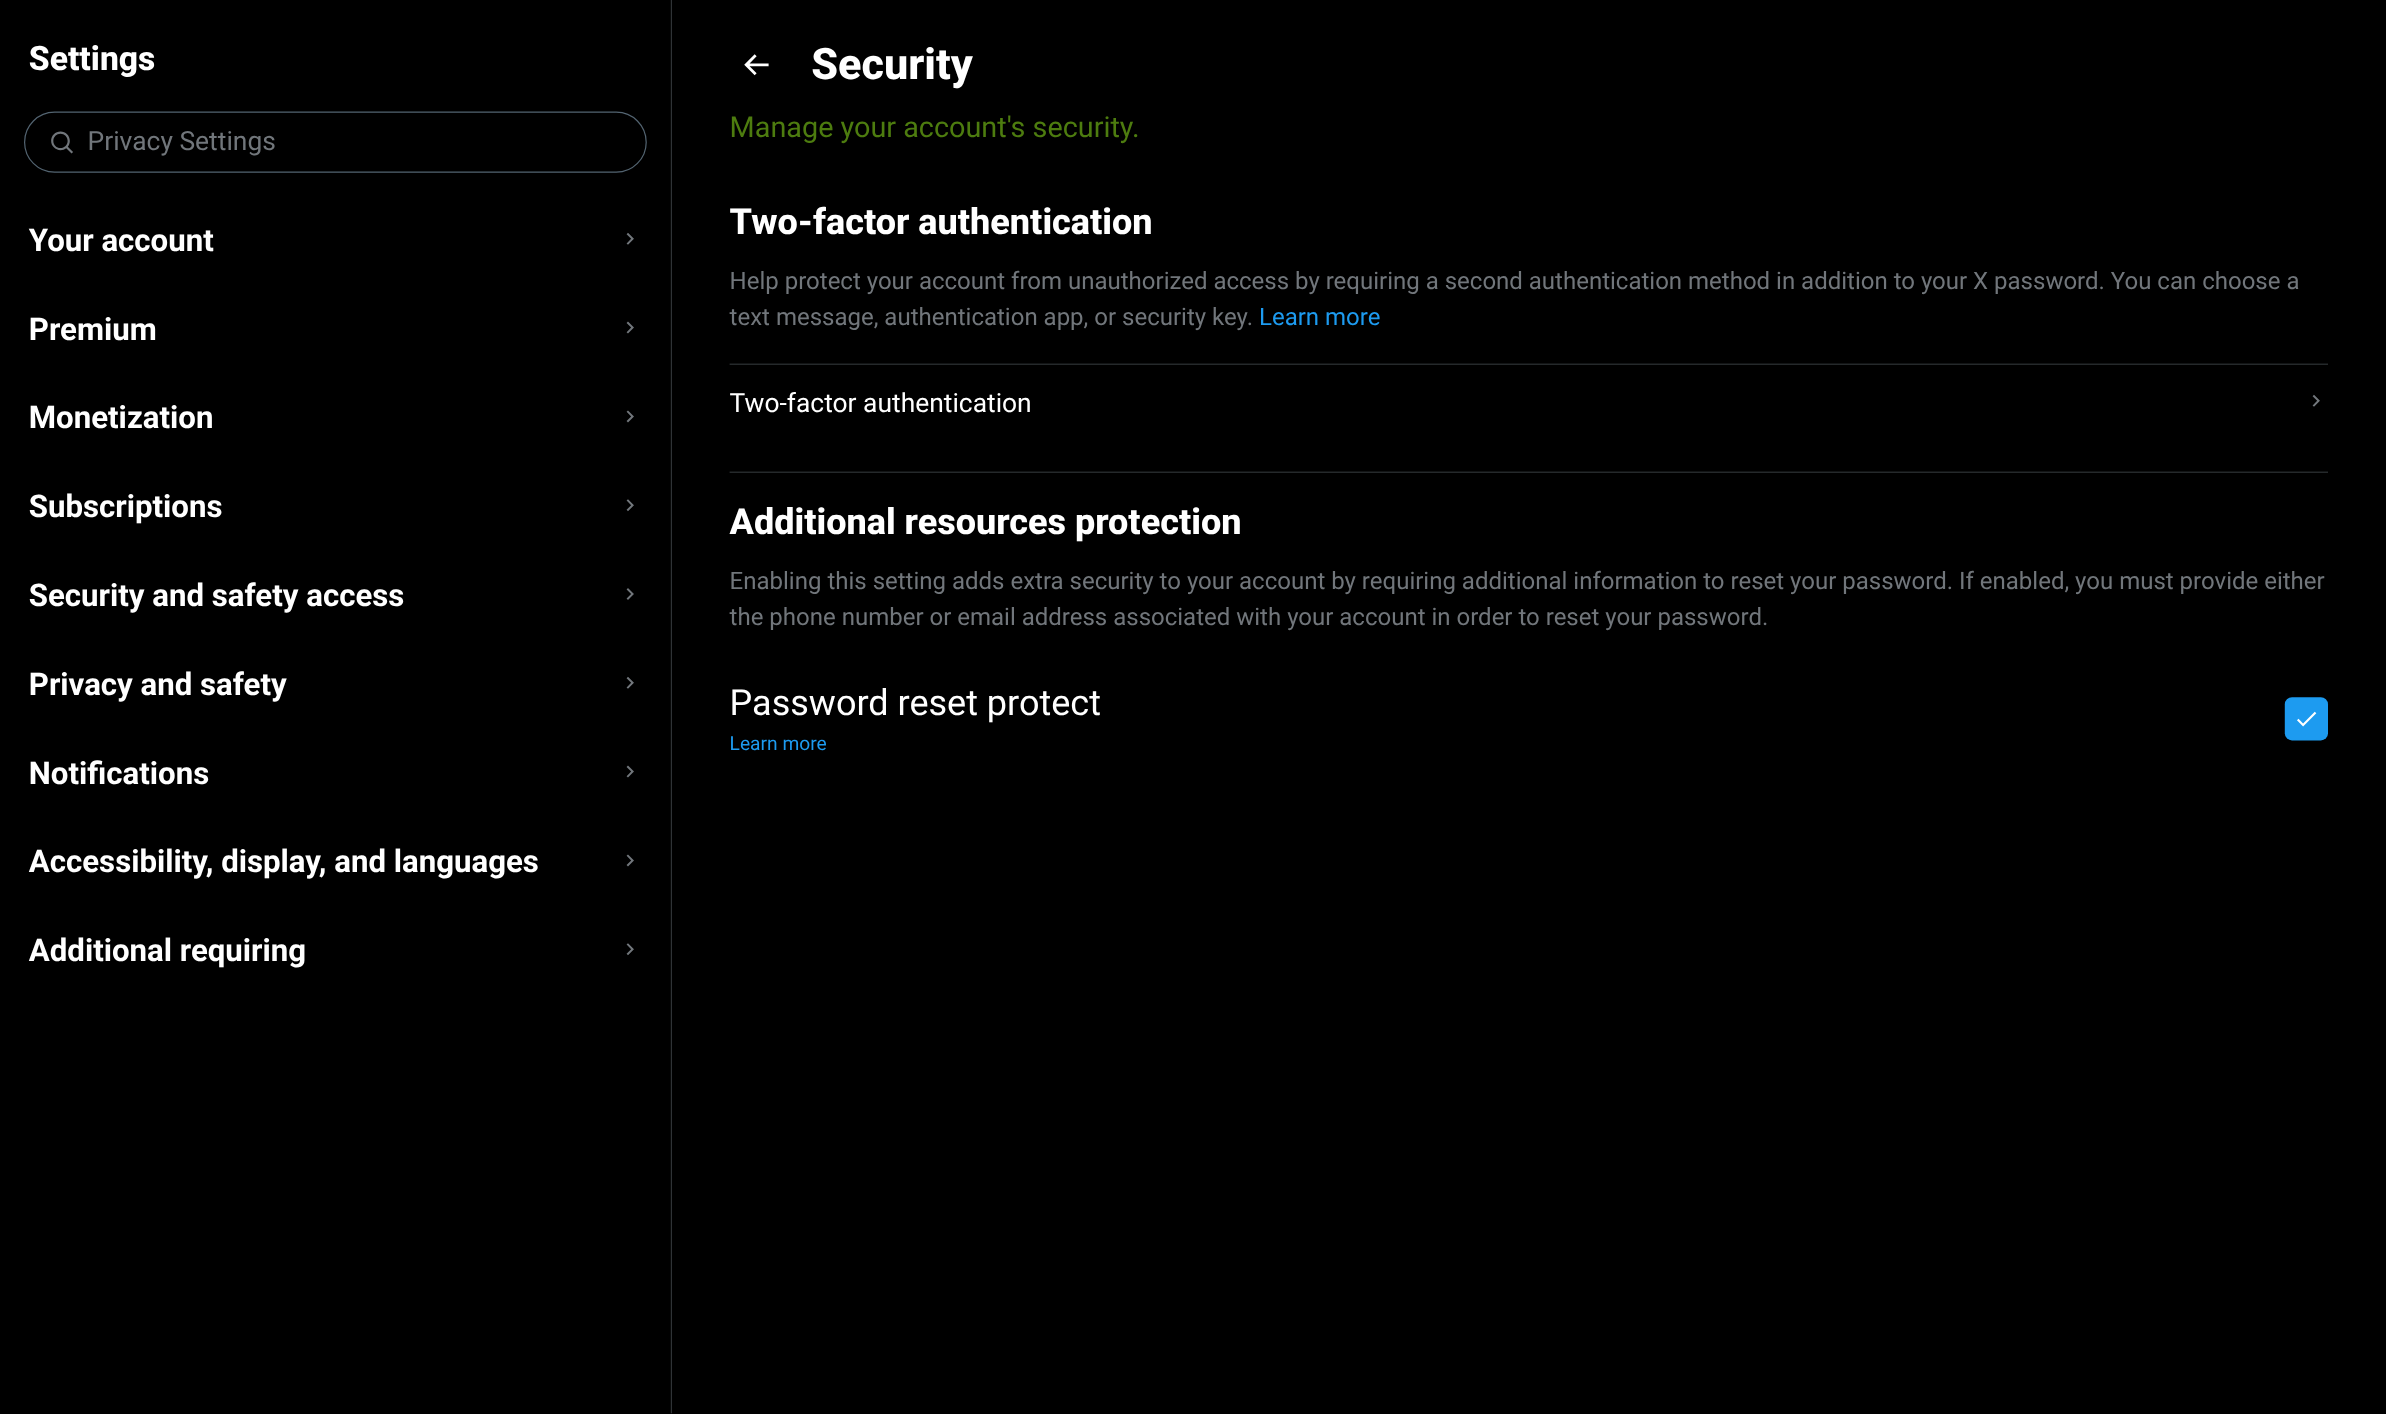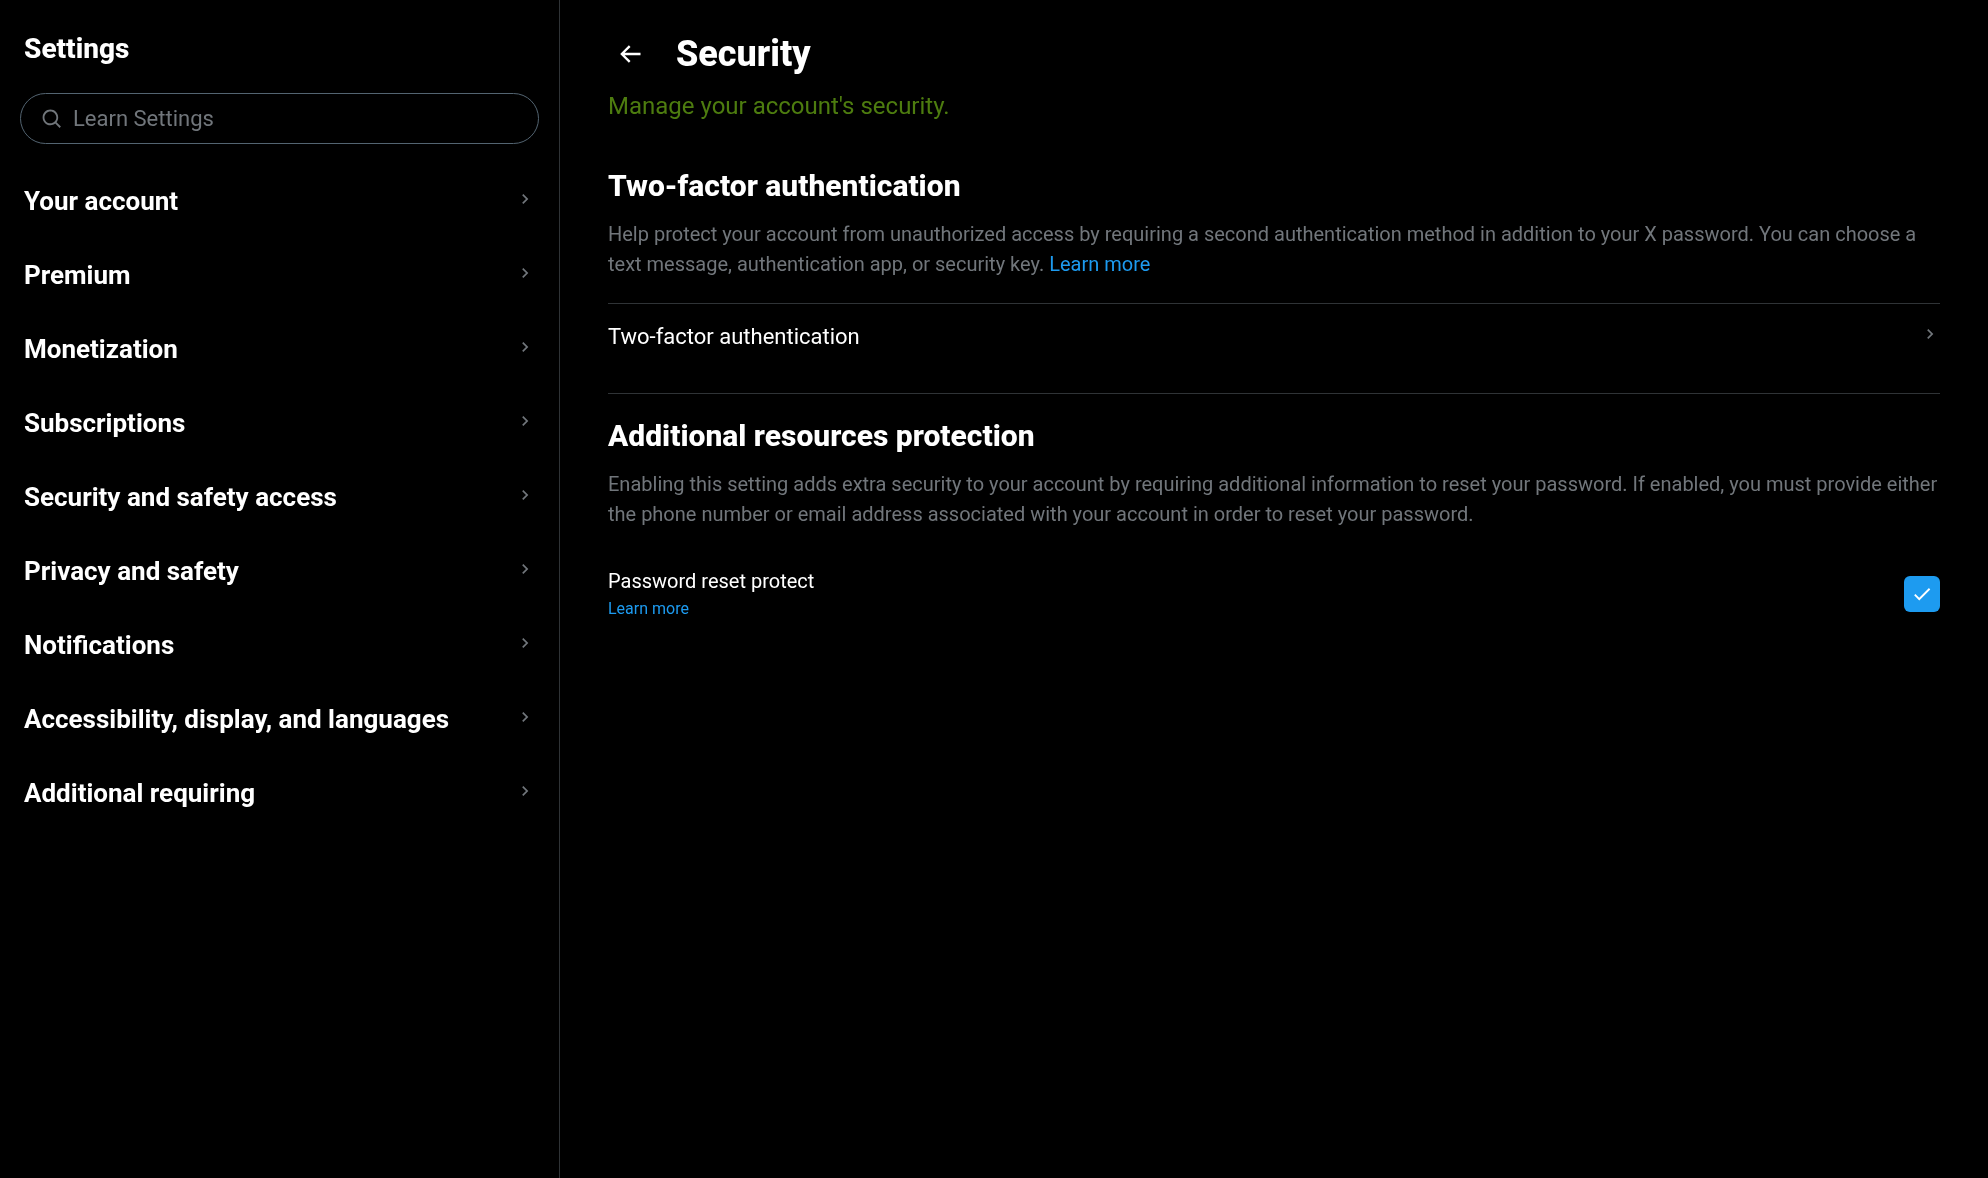--- a/index.html
+++ b/index.html
@@ -183,21 +183,21 @@
       padding: 16px 0;
     }
 
     .password-row-left {
       display: flex;
       flex-direction: column;
       gap: 6px;
     }
 
     .password-row-label {
-      font-size: 20px;
+      font-size: 30px;
       color: #fff;
     }
 
     
     .checkbox-checked {
       width: 36px;
       height: 36px;
       background: #1d9bf0;
       border-radius: 6px;
       display: flex;
@@ -217,21 +217,21 @@
 <div class="left-panel">
   <div class="settings-title">Settings</div>
 
   <div class="search-container">
     <div class="search-box">
       <div class="search-icon-wrap">
         <svg width="22" height="22" viewBox="0 0 24 24" fill="currentColor">
           <path d="M10.25 3.75c-3.59 0-6.5 2.91-6.5 6.5s2.91 6.5 6.5 6.5c1.795 0 3.419-.726 4.596-1.904 1.178-1.177 1.904-2.801 1.904-4.596 0-3.59-2.91-6.5-6.5-6.5zm-8.5 6.5c0-4.694 3.806-8.5 8.5-8.5s8.5 3.806 8.5 8.5c0 1.986-.682 3.815-1.82 5.262l4.779 4.778-1.414 1.414-4.778-4.779c-1.447 1.138-3.276 1.82-5.267 1.82-4.694 0-8.5-3.806-8.5-8.5z"></path>
         </svg>
       </div>
-      <span class="search-placeholder">Learn Settings</span>
+      <span class="search-placeholder">Privacy Settings</span>
     </div>
   </div>
 
   <nav class="nav-items">
 
   <div class="nav-item">
         <span class="nav-item-label">Your account</span>
         <span class="chevron-icon"><svg width="20" height="20" viewBox="0 0 24 24" fill="currentColor">
             <path d="M8.59 16.59L13.17 12 8.59 7.41 10 6l6 6-6 6z"></path>
           </svg></span>

